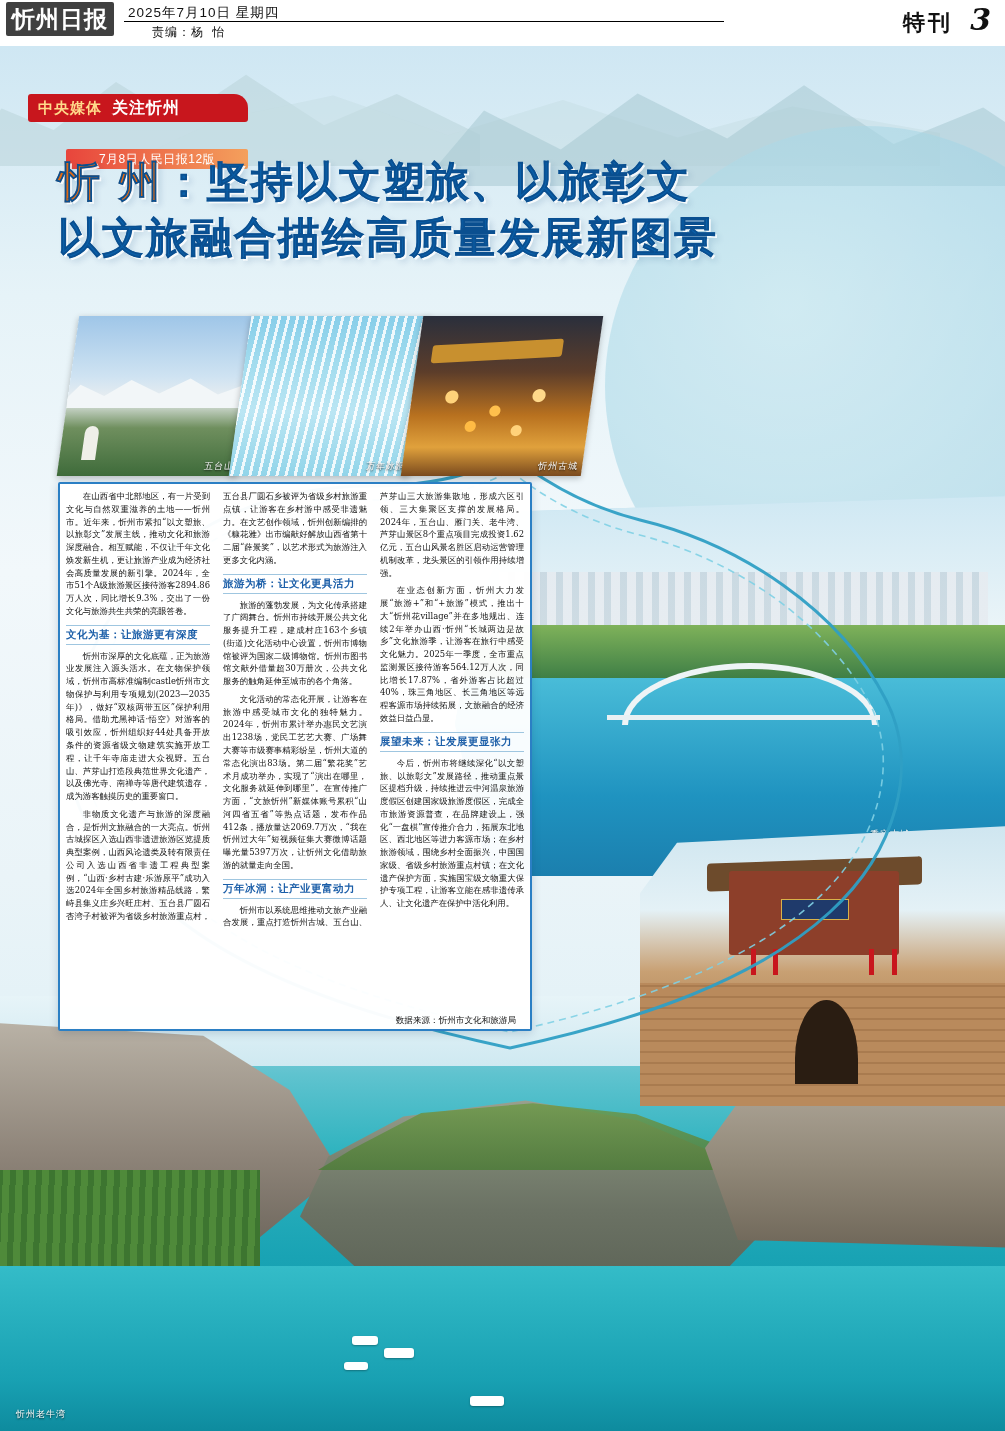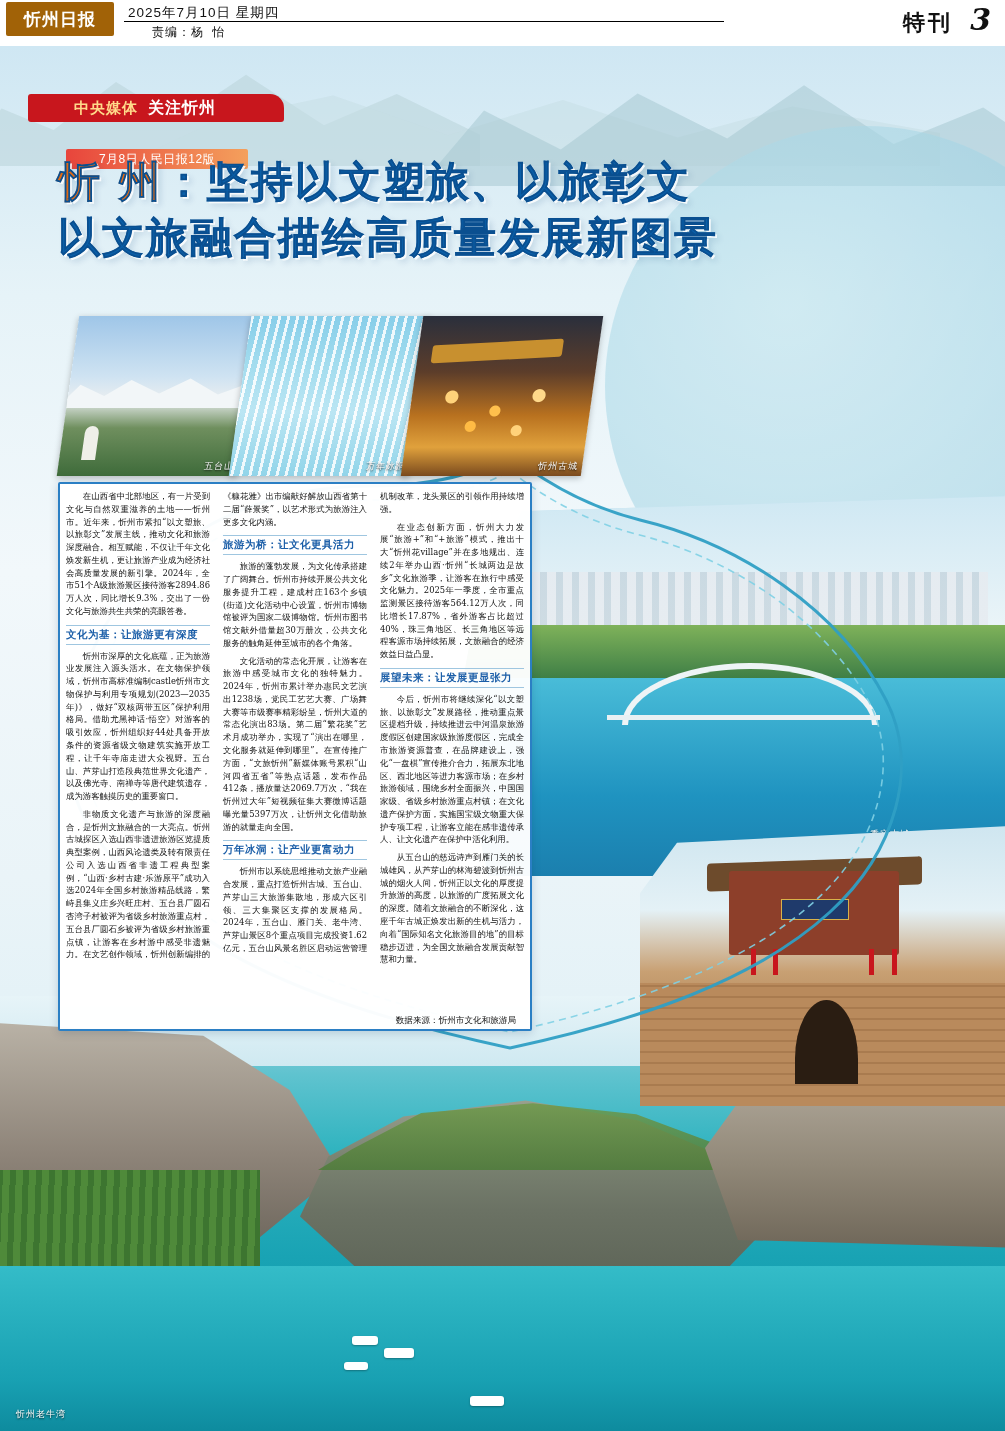--- a/index.html
+++ b/index.html
@@ -7,22 +7,22 @@
     width:1005px;height:1431px;position:relative;overflow:hidden;
     font-family:"Liberation Serif","DejaVu Serif",serif;
     background:#ffffff;
   }
   
   .masthead{
     position:absolute;left:0;top:0;width:1005px;height:46px;background:#fff;z-index:40;
   }
   .logo-box{
     position:absolute;left:6px;top:2px;width:108px;height:34px;
-    background:#a16207;color:#fff;display:flex;align-items:center;justify-content:center;
-    font-family:"DejaVu Serif",serif;font-weight:bold;font-size:17px;letter-spacing:1px;
+    background:#404040;color:#fff;display:flex;align-items:center;justify-content:center;
+    font-family:"DejaVu Serif",serif;font-weight:bold;font-size:23px;letter-spacing:1px;
     border-radius:2px;
   }
   .mast-date{
     position:absolute;left:128px;top:4px;font-size:13.5px;color:#111;letter-spacing:1px;
     font-family:"Liberation Sans",sans-serif;
   }
   .mast-editor{
     position:absolute;left:152px;top:24px;font-size:12px;color:#111;letter-spacing:1px;
     font-family:Liberation Mono, monospace;
   }
@@ -57,21 +57,21 @@
     position:absolute;border-radius:50%;filter:blur(0.3px);
   }
   .blob-a{right:-120px;top:80px;width:520px;height:520px;background:radial-gradient(circle at 35% 35%,#bfe4ee,#9fd3e4 60%,rgba(159,211,228,0) 72%);opacity:.55;}
 
   
   .badge{
     position:absolute;left:28px;top:48px;width:220px;height:52px;z-index:12;
   }
   .badge-top{
     position:absolute;left:0;top:0;width:220px;height:28px;background:#c8161d;border-radius:3px 14px 3px 3px;
-    display:flex;align-items:center;padding-left:36px;
+    display:flex;align-items:center;
   }
   .badge-top .b1{
     color:#ffd98a;font-weight:bold;font-size:15px;margin-left:10px;letter-spacing:1px;
     font-family:"Liberation Sans",sans-serif;
   }
   .badge-top .b2{
     color:#fff;font-weight:bold;font-size:16px;margin-left:10px;letter-spacing:1px;
     font-family:"Liberation Sans",sans-serif;
   }
   .badge-sub{
@@ -317,19 +317,18 @@
         <p>忻州市深厚的文化底蕴，正为旅游业发展注入源头活水。在文物保护领域，忻州市高标准编制castle忻州市文物保护与利用专项规划(2023—2035年)》，做好“双核两带五区”保护利用格局。借助尤黑神话·悟空》对游客的吸引效应，忻州组织好44处具备开放条件的资源省级文物建筑实施开放工程，让千年寺庙走进大众视野。五台山、芦芽山打造段典范世界文化遗产，以及佛光寺、南禅寺等唐代建筑遗存，成为游客触摸历史的重要窗口。</p>
         <p>非物质文化遗产与旅游的深度融合，是忻州文旅融合的一大亮点。忻州古城探区入选山西非遗进旅游区览提质典型案例，山西风论遗类及转有限责任公司入选山西省非遗工程典型案例，“山西·乡村古建·乐游原平”成功入选2024年全国乡村旅游精品线路，繁峙县集义庄乡兴旺庄村、五台县厂圆石杏湾子村被评为省级乡村旅游重点村，五台县厂圆石乡被评为省级乡村旅游重点镇，让游客在乡村游中感受非遗魅力。在文艺创作领域，忻州创新编排的《糠花雅》出市编献好解放山西省第十二届“薛景奖”，以艺术形式为旅游注入更多文化内涵。</p>
         <span class="subhead">旅游为桥：让文化更具活力</span>
         <p>旅游的蓬勃发展，为文化传承搭建了广阔舞台。忻州市持续开展公共文化服务提升工程，建成村庄163个乡镇(街道)文化活动中心设置，忻州市博物馆被评为国家二级博物馆。忻州市图书馆文献外借量超30万册次，公共文化服务的触角延伸至城市的各个角落。</p>
         <p>文化活动的常态化开展，让游客在旅游中感受城市文化的独特魅力。2024年，忻州市累计举办惠民文艺演出1238场，党民工艺艺大赛、广场舞大赛等市级赛事精彩纷呈，忻州大道的常态化演出83场。第二届“繁花奖”艺术月成功举办，实现了“演出在哪里，文化服务就延伸到哪里”。在宣传推广方面，“文旅忻州”新媒体账号累积“山河四省五省”等热点话题，发布作品412条，播放量达2069.7万次，“我在忻州过大年”短视频征集大赛微博话题曝光量5397万次，让忻州文化借助旅游的就量走向全国。</p>
         <span class="subhead">万年冰洞：让产业更富动力</span>
         <p>忻州市以系统思维推动文旅产业融合发展，重点打造忻州古城、五台山、芦芽山三大旅游集散地，形成六区引领、三大集聚区支撑的发展格局。2024年，五台山、雁门关、老牛湾、芦芽山景区8个重点项目完成投资1.62亿元，五台山风景名胜区启动运营管理机制改革，龙头景区的引领作用持续增强。</p>
         <p>在业态创新方面，忻州大力发展“旅游+”和“+旅游”模式，推出十大“忻州花village”并在多地规出、连续2年举办山西·忻州“长城两边是故乡”文化旅游季，让游客在旅行中感受文化魅力。2025年一季度，全市重点监测景区接待游客564.12万人次，同比增长17.87%，省外游客占比超过40%，珠三角地区、长三角地区等远程客源市场持续拓展，文旅融合的经济效益日益凸显。</p>
         <span class="subhead">展望未来：让发展更显张力</span>
         <p>今后，忻州市将继续深化“以文塑旅、以旅彰文”发展路径，推动重点景区提档升级，持续推进云中河温泉旅游度假区创建国家级旅游度假区，完成全市旅游资源普查，在品牌建设上，强化“一盘棋”宣传推介合力，拓展东北地区、西北地区等进力客源市场；在乡村旅游领域，围绕乡村全面振兴，中国国家级、省级乡村旅游重点村镇；在文化遗产保护方面，实施国宝级文物重大保护专项工程，让游客立能在感非遗传承人、让文化遗产在保护中活化利用。</p>
-        <p>从五台山的慈远诗声到雁门关的长城雄风，从芦芽山的林海碧波到忻州古城的烟火人间，忻州正以文化的厚度提升旅游的高度，以旅游的广度拓展文化的深度。随着文旅融合的不断深化，这座千年古城正焕发出新的生机与活力，向着“国际知名文化旅游目的地”的目标稳步迈进，为全国文旅融合发展贡献智慧和力量。</p>
       </div>
       <div class="source">数据来源：忻州市文化和旅游局</div>
     </div>
   </div>
 
 </div>
 
 </body></html>

